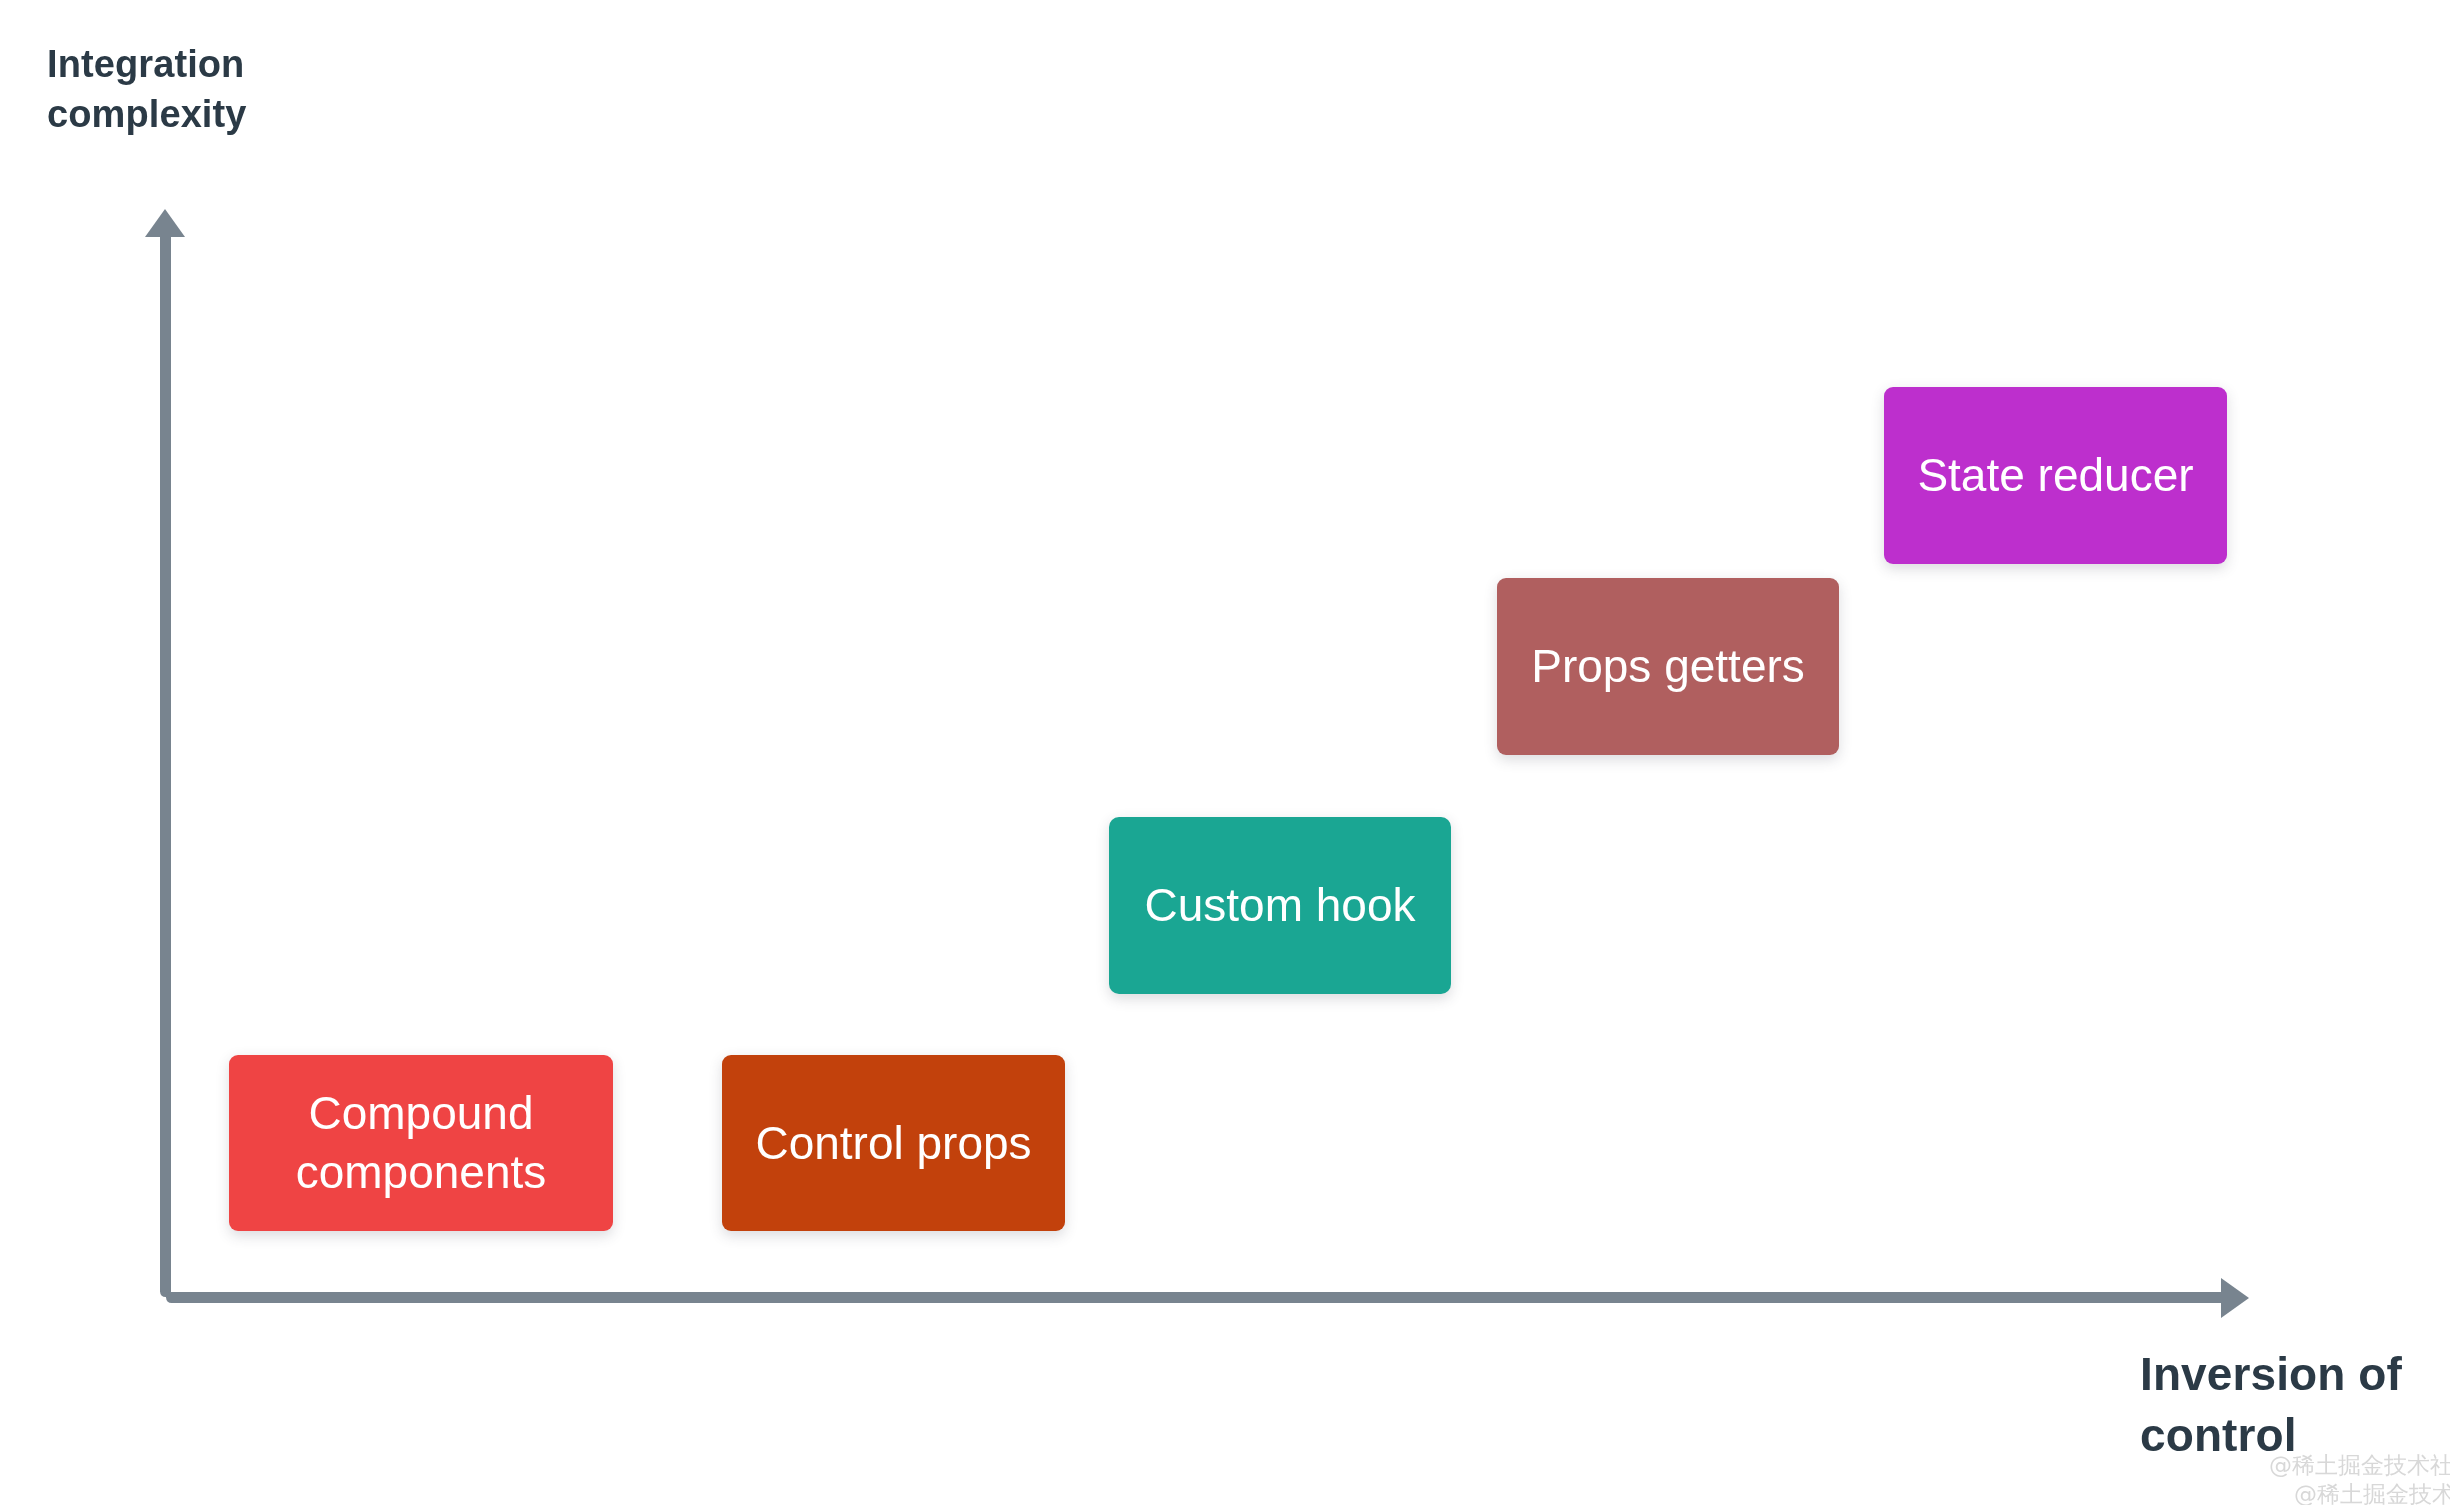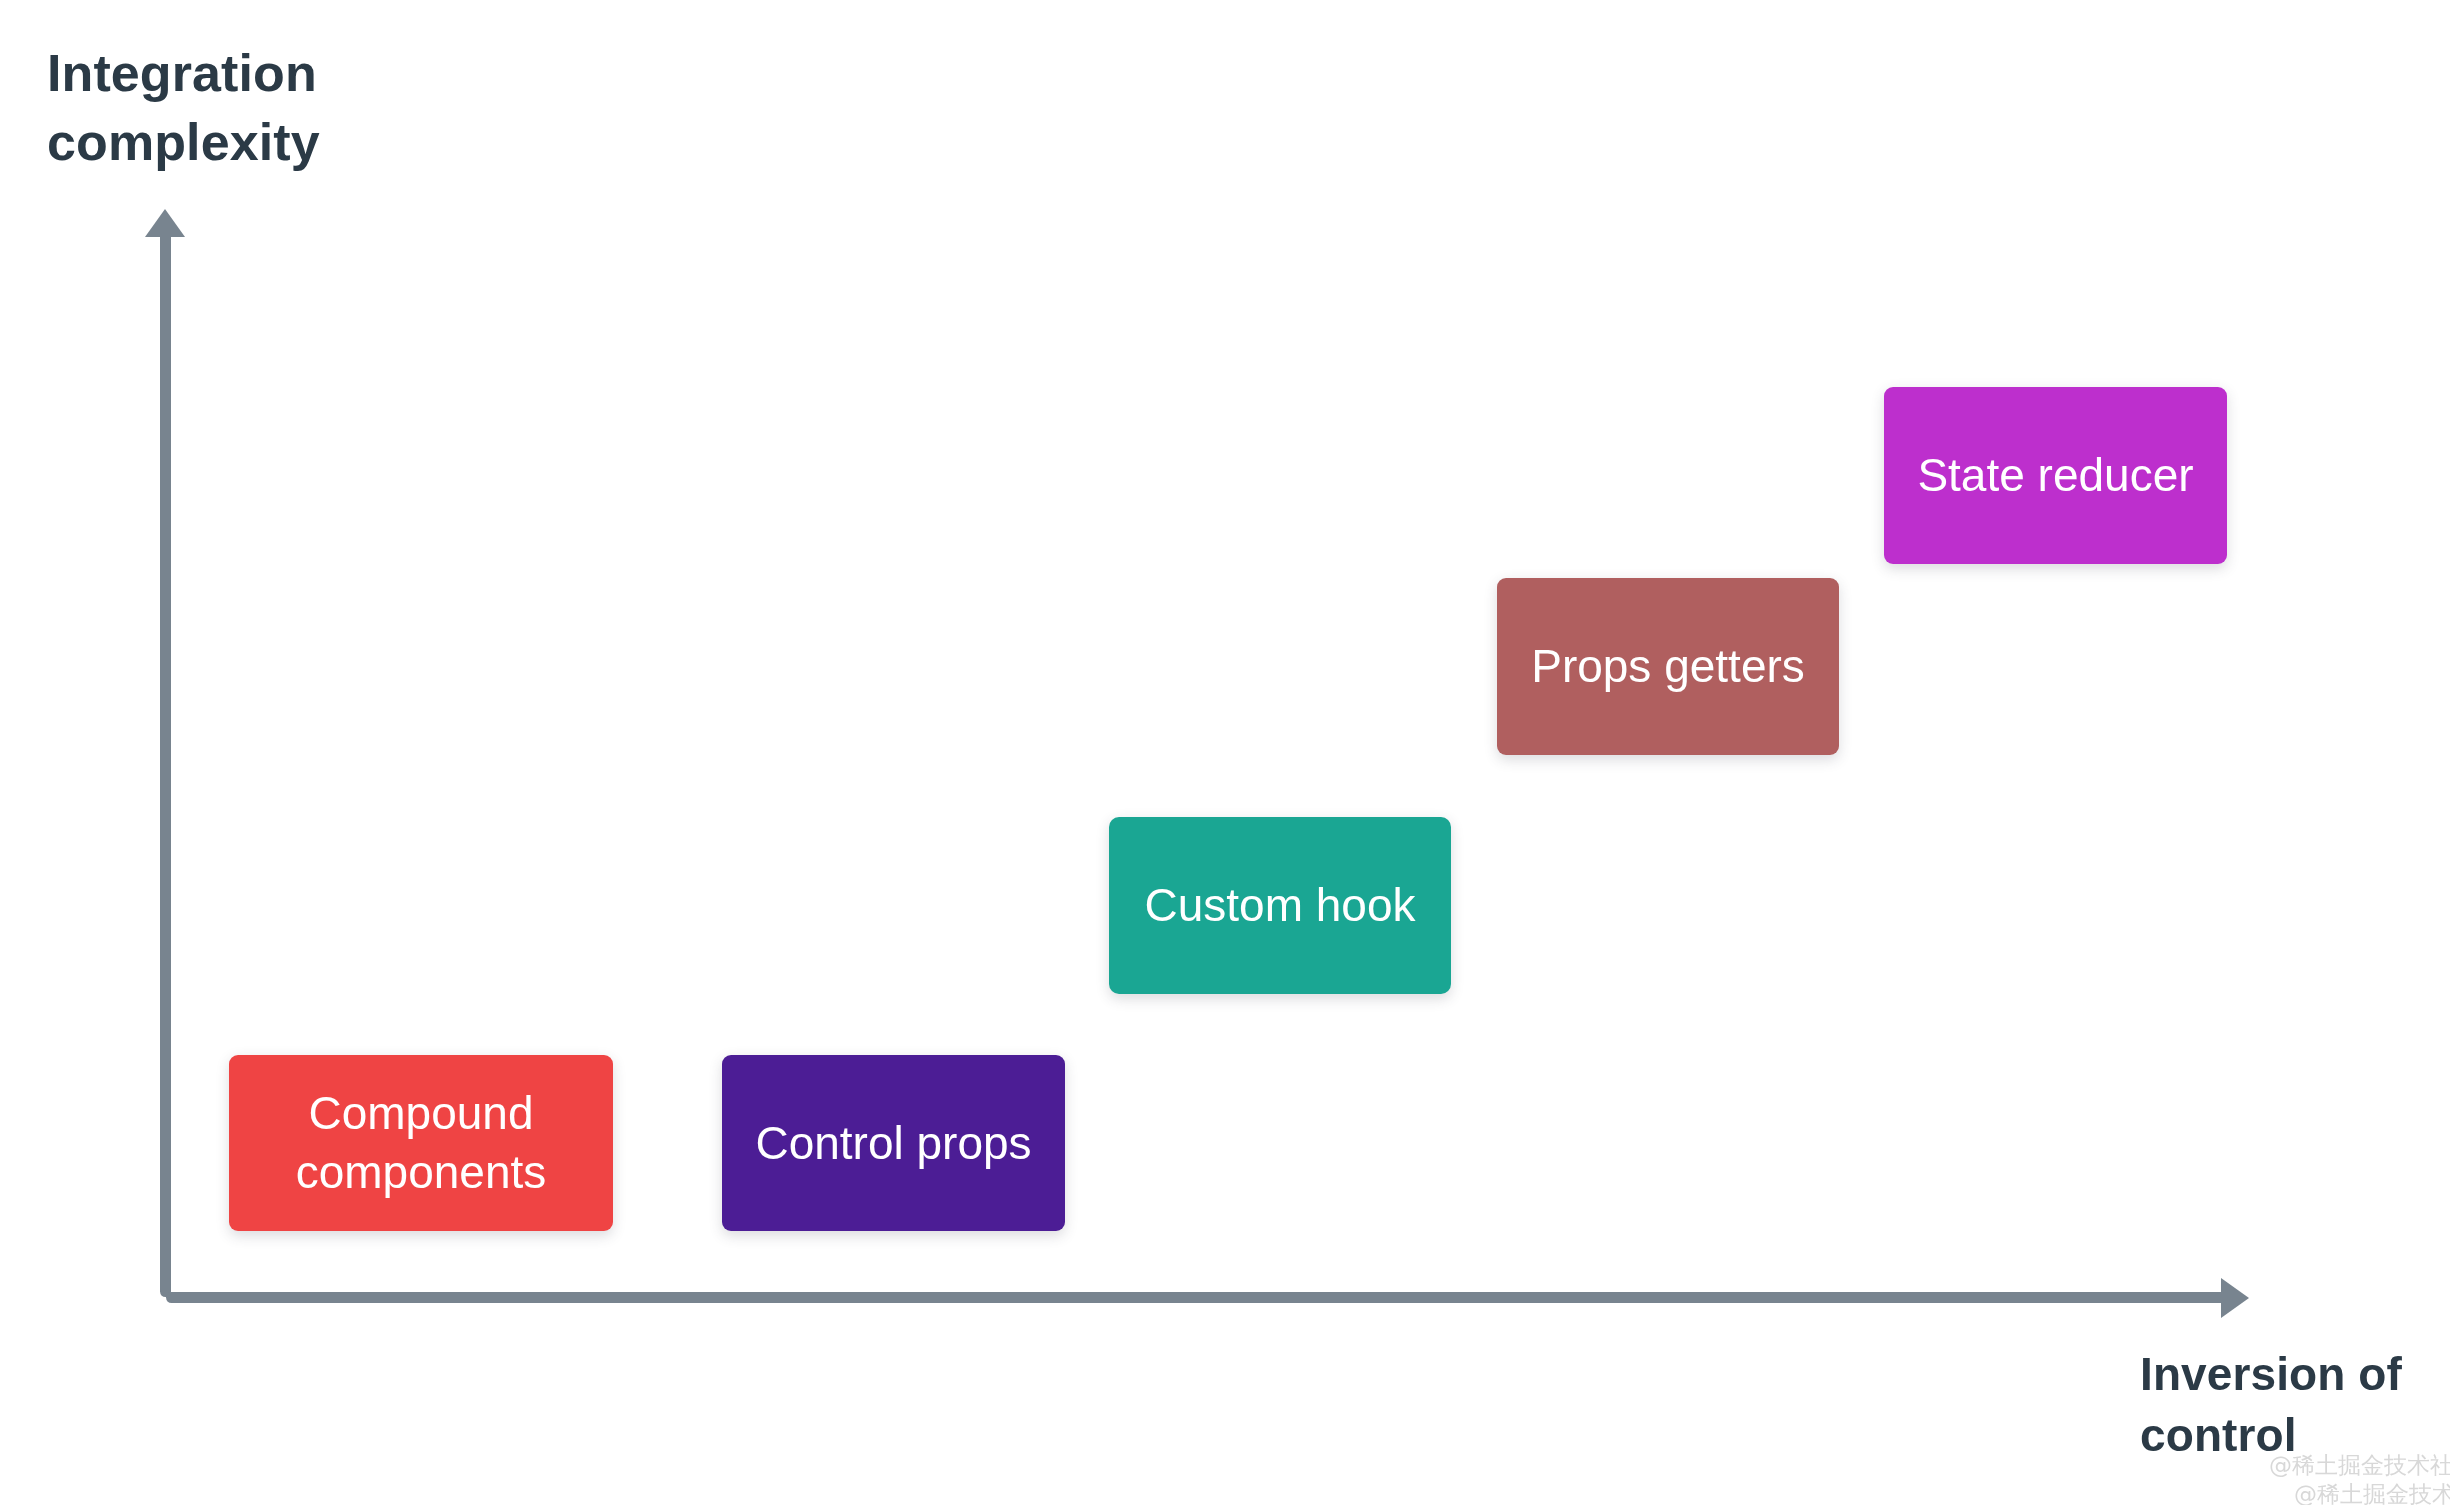--- a/index.html
+++ b/index.html
@@ -24,21 +24,21 @@
     position: absolute;
     font-weight: bold;
     color: #2b3a46;
     line-height: 1.32;
     letter-spacing: 0.1px;
     white-space: pre-line;
   }
   #y-axis-label {
     left: 47px;
     top: 39px;
-    font-size: 52px;
+    font-size: 38px;
     width: 376px;
   }
   #x-axis-label {
     left: 2140px;
     top: 1344px;
     font-size: 46px;
     width: 296px;
   }
 
   
@@ -121,21 +121,21 @@
 
   <div class="axis-line" id="x-axis-line"></div>
   <div class="axis-arrow" id="x-axis-arrow"></div>
 
   <div class="axis-label" id="x-axis-label">Inversion of
 control</div>
 
   <div id="nodes-layer">
       <div class="node-box" style="left: 229px; top: 1055px; width: 384px; height: 176px; background: #ef4444;">Compound
 components</div>
-      <div class="node-box" style="left: 722px; top: 1055px; width: 343px; height: 176px; background: #4c1d95;">Control props</div>
+      <div class="node-box" style="left: 722px; top: 1055px; width: 343px; height: 176px; background: #c2410c;">Control props</div>
       <div class="node-box" style="left: 1109px; top: 817px; width: 342px; height: 177px; background: rgb(26, 166, 147); border-radius: 10px;">Custom hook</div>
       <div class="node-box" style="left: 1497px; top: 578px; width: 342px; height: 177px; background: rgb(176, 95, 95);">Props getters</div>
       <div class="node-box" style="left: 1884px; top: 387px; width: 343px; height: 177px; background: rgb(189, 47, 205);">State reducer</div>
     </div>
 
   <div class="watermark" id="watermark-1">@稀土掘金技术社区</div>
   <div class="watermark" id="watermark-2">@稀土掘金技术社区</div>
 
 </div>
 

